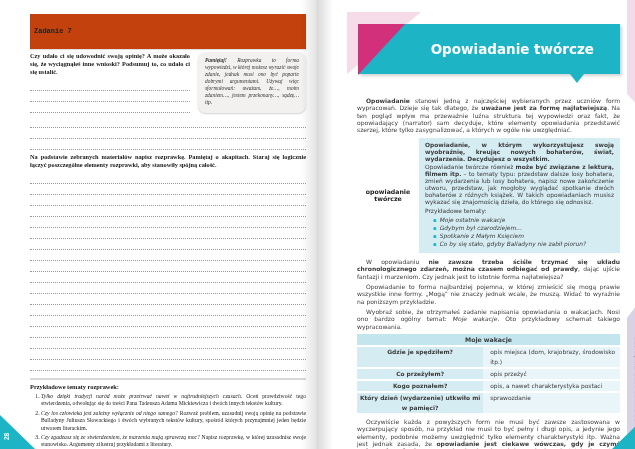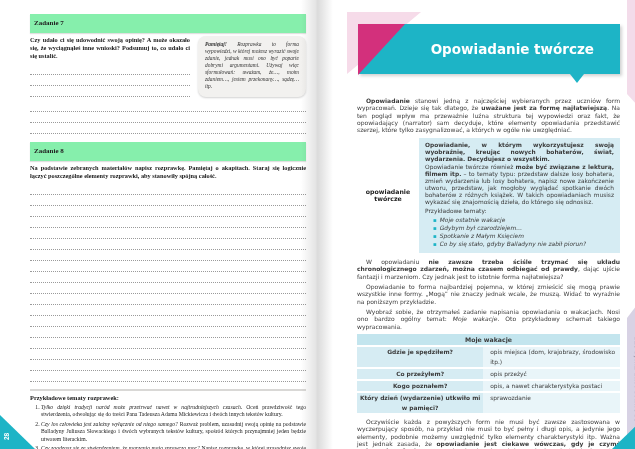--- a/index.html
+++ b/index.html
@@ -6,22 +6,22 @@
   #stage{position:relative;width:635px;height:449px;background:#ffffff;overflow:hidden;
          font-family:"Liberation Serif", serif;}
   
   .page{position:absolute;top:0;height:449px;background:#ffffff;}
   .page-left{left:0;width:316px;}
   .page-right{left:328px;width:319px;}
   .gutter{position:absolute;left:301px;top:0;width:32px;height:449px;pointer-events:none;
           background:linear-gradient(to right,rgba(0,0,0,0) 0%,rgba(0,0,0,0.10) 45%,rgba(0,0,0,0.14) 52%,rgba(0,0,0,0) 100%);}
   
   .lcontent{position:absolute;left:30px;top:14px;width:276px;}
-  .zbar{background:#86efac;color:#222;font-weight:bold;font-size:7px;line-height:11px;
-        padding:4px 4px;box-shadow:0 1px 1px rgba(0,0,0,0.12);}
+  .zbar{background:#c2410c;color:#222;font-weight:bold;font-size:7px;line-height:11px;
+        padding:12px 4px;box-shadow:0 1px 1px rgba(0,0,0,0.12);font-family:Liberation Mono, monospace;}
   .z7row{display:flex;gap:8px;margin-top:3px;}
   .z7col{flex:1;min-width:0;}
   .qtext{margin:0;font-weight:bold;font-size:6.3px;line-height:1.25;text-align:justify;color:#1a1a1a;}
   .notebox{width:108px;background:#f2f1ef;border-radius:8px;padding:5px 7px;box-sizing:border-box;
            font-style:italic;font-size:5.4px;line-height:1.3;color:#333;text-align:justify;
            box-shadow:0 1px 2px rgba(0,0,0,0.18);}
   .nb-label{font-weight:bold;}
   .lines{margin-top:4px;}
   .dotline{height:10px;border-bottom:1px dotted #9a9a9a;}
   .z8bar{margin-top:8px;}
@@ -100,21 +100,20 @@
         <div class="notebox">
           <span class="nb-label">Pamiętaj!</span><span> Rozprawka to forma wypowiedzi, w której możesz wyrazić swoje zdanie, jednak musi ono być poparte dobrymi argumentami. Używaj więc sformułowań: uważam, że…, moim zdaniem…, jestem przekonany…, sądzę… itp.</span>
         </div>
       </div>
       <div class="lines">
           <div class="dotline"></div>
           <div class="dotline"></div>
           <div class="dotline"></div>
         </div>
 
-      <div class="zbar z8bar">Zadanie 8</div>
       <p class="instr">Na podstawie zebranych materiałów napisz rozprawkę. Pamiętaj o akapitach. Staraj się logicznie łączyć poszczególne elementy rozprawki, aby stanowiły spójną całość.</p>
       <div class="lines">
           <div class="dotline"></div>
           <div class="dotline"></div>
           <div class="dotline"></div>
           <div class="dotline"></div>
           <div class="dotline"></div>
           <div class="dotline"></div>
           <div class="dotline"></div>
           <div class="dotline"></div>

